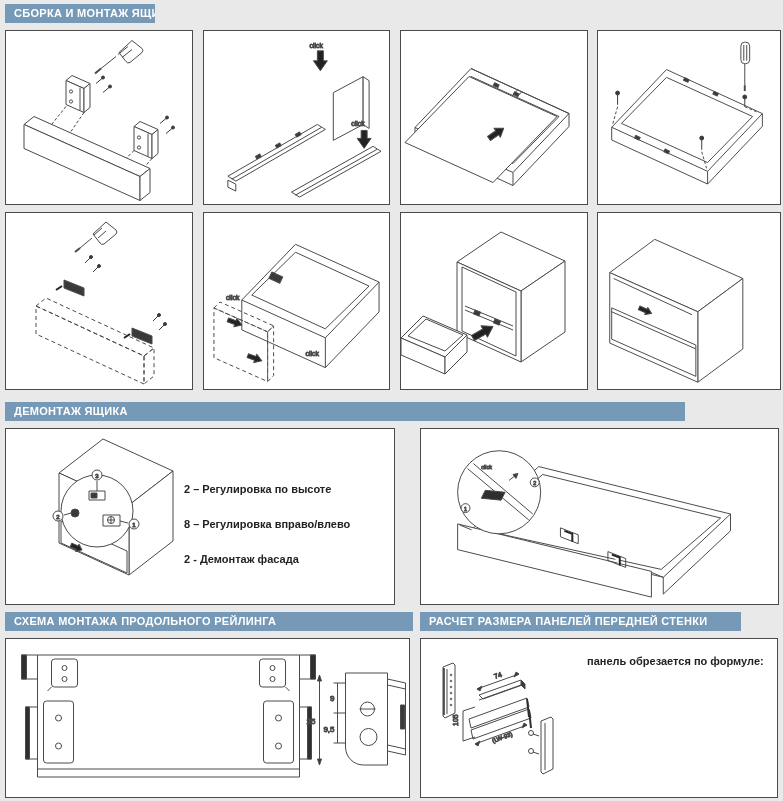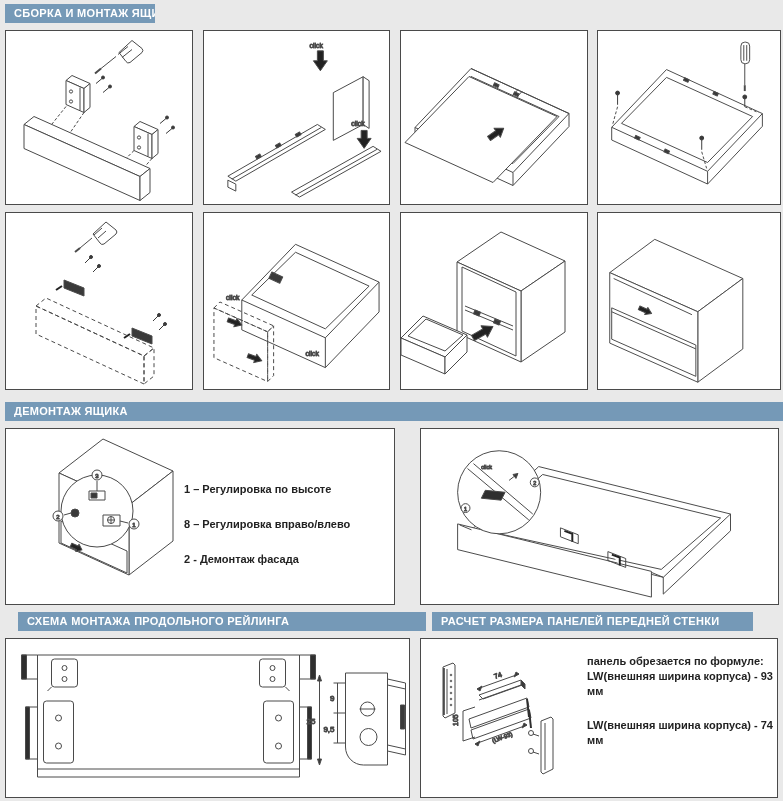--- a/index.html
+++ b/index.html
@@ -25,23 +25,23 @@
     font-size:11px; font-weight:bold;
   }
   .notes div { margin-bottom:19px; line-height:16px; }
   .formulas {
     position:absolute; left:166px; top:15px; width:186px;
     color:#222222; font-size:11px; font-weight:bold; line-height:15px;
   }
   .formulas .gap { height:19px; }
   
   #bar-assembly      { left:5px;  top:4px;   width:150px; }
-  #bar-disassembly   { left:5px;  top:402px; width:778px; }
-  #bar-railing       { left:18px;  top:612px; width:408px; }
-  #bar-frontcalc     { left:420px;top:612px; width:321px;margin-left:12px; }
+  #bar-disassembly   { left:5px;  top:402px; width:680px; }
+  #bar-railing       { left:5px;  top:612px; width:408px; }
+  #bar-frontcalc     { left:420px;top:612px; width:321px; }
 
   #p1 { left:5px;   top:30px;  width:188px; height:175px; }
   #p2 { left:203px; top:30px;  width:187px; height:175px; }
   #p3 { left:400px; top:30px;  width:188px; height:175px; }
   #p4 { left:597px; top:30px;  width:184px; height:175px; }
   #p5 { left:5px;   top:212px; width:188px; height:178px; }
   #p6 { left:203px; top:212px; width:187px; height:178px; }
   #p7 { left:400px; top:212px; width:188px; height:178px; }
   #p8 { left:597px; top:212px; width:184px; height:178px; }
 
@@ -354,21 +354,21 @@
     <circle cx="47" cy="87" r="5" fill="#fff"></circle>
     <text x="47" y="89.5" font-size="6" text-anchor="middle">2</text>
   </g>
   <g>
     <circle cx="123" cy="95" r="5" fill="#fff"></circle>
     <text x="123" y="97.5" font-size="6" text-anchor="middle">1</text>
   </g>
  </g>
 </svg>
 <div class="notes">
-  <div>1 – Регулировка по высоте</div>
+  <div>2 – Регулировка по высоте</div>
   <div>8 – Регулировка вправо/влево</div>
   <div>2 - Демонтаж фасада</div>
 </div>
 </div>
 
 <div class="panel" id="pd-right">
 <svg viewBox="0 0 359 177">
  <g stroke="#4a4a4a" stroke-width="1" fill="none" stroke-linejoin="round">
   <g fill="#fff">
     <polygon points="118,38 312,86 244,150 50,102"></polygon>
@@ -502,17 +502,15 @@
     <line x1="124" y1="84" x2="124" y2="131"></line>
     <circle cx="110" cy="94" r="2.5"></circle>
           <line x1="112" y1="95" x2="118" y2="97"></line>
     <circle cx="110" cy="112" r="2.5"></circle>
           <line x1="112" y1="113" x2="118" y2="115"></line>
   </g>
  </g>
 </svg>
 <div class="formulas">
   <div>панель обрезается по формуле:</div>
-  <div>LW(внешняя ширина корпуса) - 93 мм</div>
   <div class="gap"></div>
-  <div>LW(внешняя ширина корпуса) - 74 мм</div>
 </div>
 </div>
 
 </body></html>

